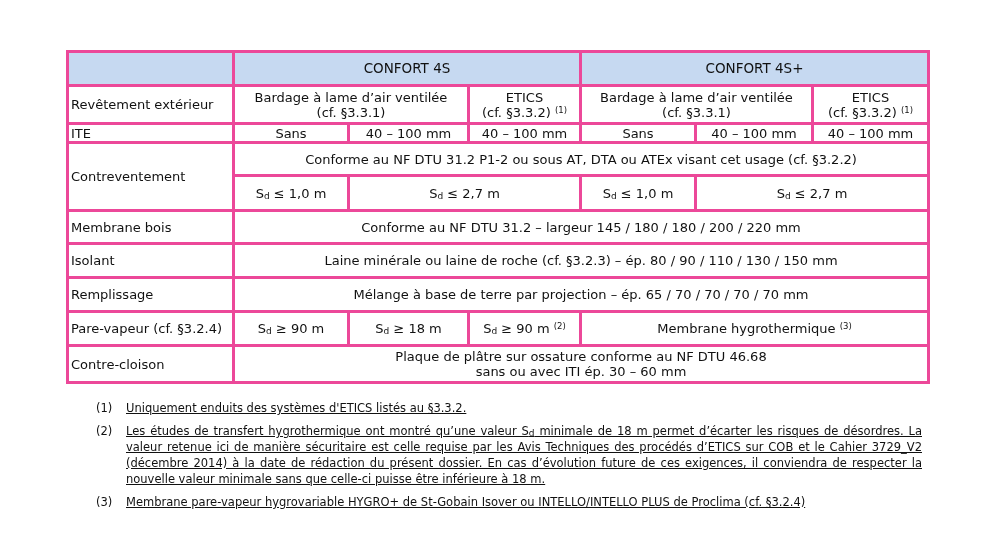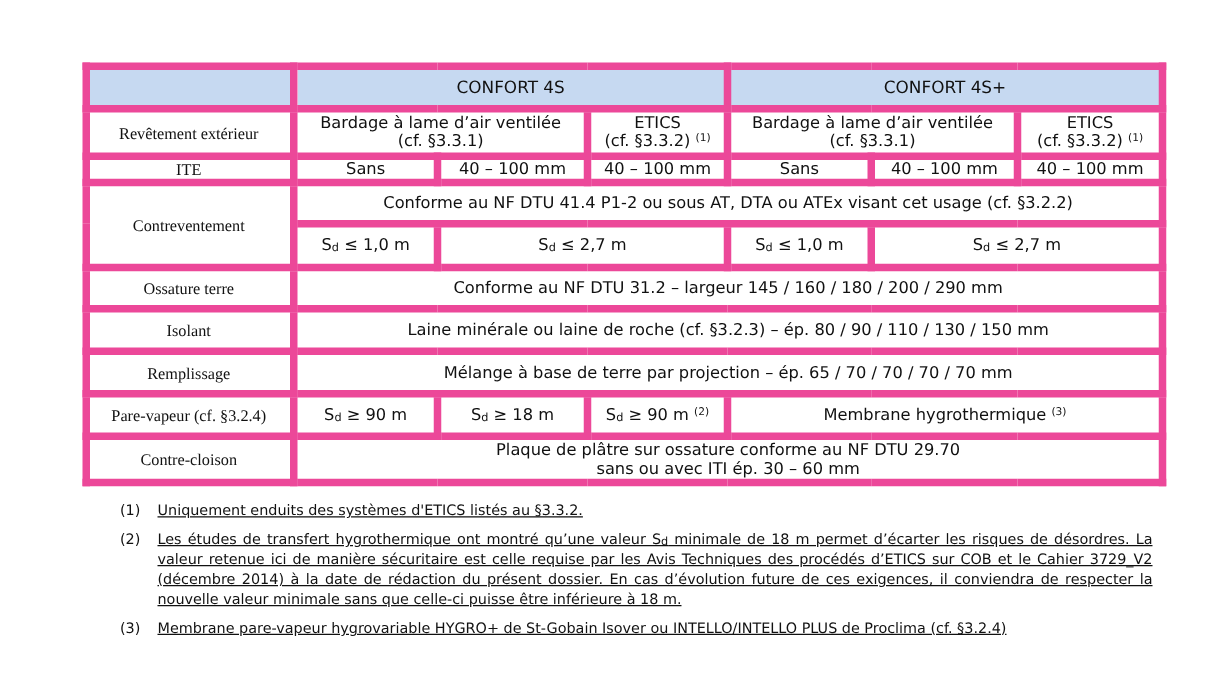--- a/index.html
+++ b/index.html
@@ -5,29 +5,29 @@
   html, body { margin: 0; padding: 0; background: #ffffff; }
   body { width: 983px; height: 541px; position: relative; overflow: hidden;
          font-family: "DejaVu Sans", "Liberation Sans", sans-serif; color: #111; }
   table.spec {
     position: absolute; left: 66px; top: 50px;
     border-collapse: collapse; table-layout: fixed;
     width: 861px;
     font-size: 13px;
   }
   table.spec td {
-    border: 6px solid #ec4899;
+    border: 3px solid #ec4899;
     padding: 0 4px;
     text-align: center;
     vertical-align: middle;
     line-height: 15px;
     overflow: hidden;
     white-space: nowrap;
   }
-  table.spec td.lbl { text-align: center; padding-left: 2px; font-family: Liberation Serif, serif; }
+  table.spec td.lbl { text-align: left; padding-left: 2px; }
   table.spec tr.hdr td { background: #c6d9f1; font-size: 13.5px; }
   table.spec tr.hdr td.corner { background: #c6d9f1; }
   sup { font-size: 8.5px; vertical-align: 4px; line-height: 0; }
   sub.d { font-size: 9px; vertical-align: -1px; line-height: 0; }
   .notes { position: absolute; left: 96px; top: 400px; width: 826px; font-size: 11.5px; line-height: 16px; }
   .note { display: flex; margin-bottom: 7px; }
   .note .num { width: 30px; flex: none; }
   .note .txt { flex: 1; text-align: justify; text-decoration: underline; }
 </style>
 </head>
@@ -76,32 +76,32 @@
     <td>Sans</td>
     <td>40 – 100 mm</td>
     <td>40 – 100 mm</td>
     <td>Sans</td>
     <td>40 – 100 mm</td>
     <td>40 – 100 mm</td>
   </tr>
 
   <tr style="height:33px">
     <td class="lbl" rowspan="2">Contreventement</td>
-    <td colspan="6">Conforme au NF DTU 41.4 P1-2 ou sous AT, DTA ou ATEx visant cet usage (cf. §3.2.2)</td>
+    <td colspan="6">Conforme au NF DTU 31.2 P1-2 ou sous AT, DTA ou ATEx visant cet usage (cf. §3.2.2)</td>
   </tr>
   <tr style="height:35px">
     <td><span>S</span><sub class="d">d</sub> <span>≤ 1,0 m</span></td>
     <td colspan="2"><span>S</span><sub class="d">d</sub> <span>≤ 2,7 m</span></td>
     <td><span>S</span><sub class="d">d</sub> <span>≤ 1,0 m</span></td>
     <td colspan="2"><span>S</span><sub class="d">d</sub> <span>≤ 2,7 m</span></td>
   </tr>
 
   <tr style="height:33px">
-    <td class="lbl">Ossature terre</td>
-    <td colspan="6">Conforme au NF DTU 31.2 – largeur 145 / 160 / 180 / 200 / 290 mm</td>
+    <td class="lbl">Membrane bois</td>
+    <td colspan="6">Conforme au NF DTU 31.2 – largeur 145 / 180 / 180 / 200 / 220 mm</td>
   </tr>
 
   <tr style="height:34px">
     <td class="lbl">Isolant</td>
     <td colspan="6">Laine minérale ou laine de roche (cf. §3.2.3) – ép. 80 / 90 / 110 / 130 / 150 mm</td>
   </tr>
 
   <tr style="height:34px">
     <td class="lbl">Remplissage</td>
     <td colspan="6">Mélange à base de terre par projection – ép. 65 / 70 / 70 / 70 / 70 mm</td>
@@ -111,21 +111,21 @@
     <td class="lbl">Pare-vapeur (cf. §3.2.4)</td>
     <td><span>S</span><sub class="d">d</sub> <span>≥ 90 m</span></td>
     <td><span>S</span><sub class="d">d</sub> <span>≥ 18 m</span></td>
     <td><span>S</span><sub class="d">d</sub> <span>≥ 90 m</span> <sup>(2)</sup></td>
     <td colspan="3"><span>Membrane hygrothermique</span> <sup>(3)</sup></td>
   </tr>
 
   <tr style="height:37px">
     <td class="lbl">Contre-cloison</td>
     <td colspan="6">
-      <div>Plaque de plâtre sur ossature conforme au NF DTU 29.70</div>
+      <div>Plaque de plâtre sur ossature conforme au NF DTU 46.68</div>
       <div>sans ou avec ITI ép. 30 – 60 mm</div>
     </td>
   </tr>
 </tbody>
   </table>
 
 <div class="notes">
   <div class="note">
     <span class="num">(1)</span>
     <span class="txt">Uniquement enduits des systèmes d'ETICS listés au §3.3.2.</span>

